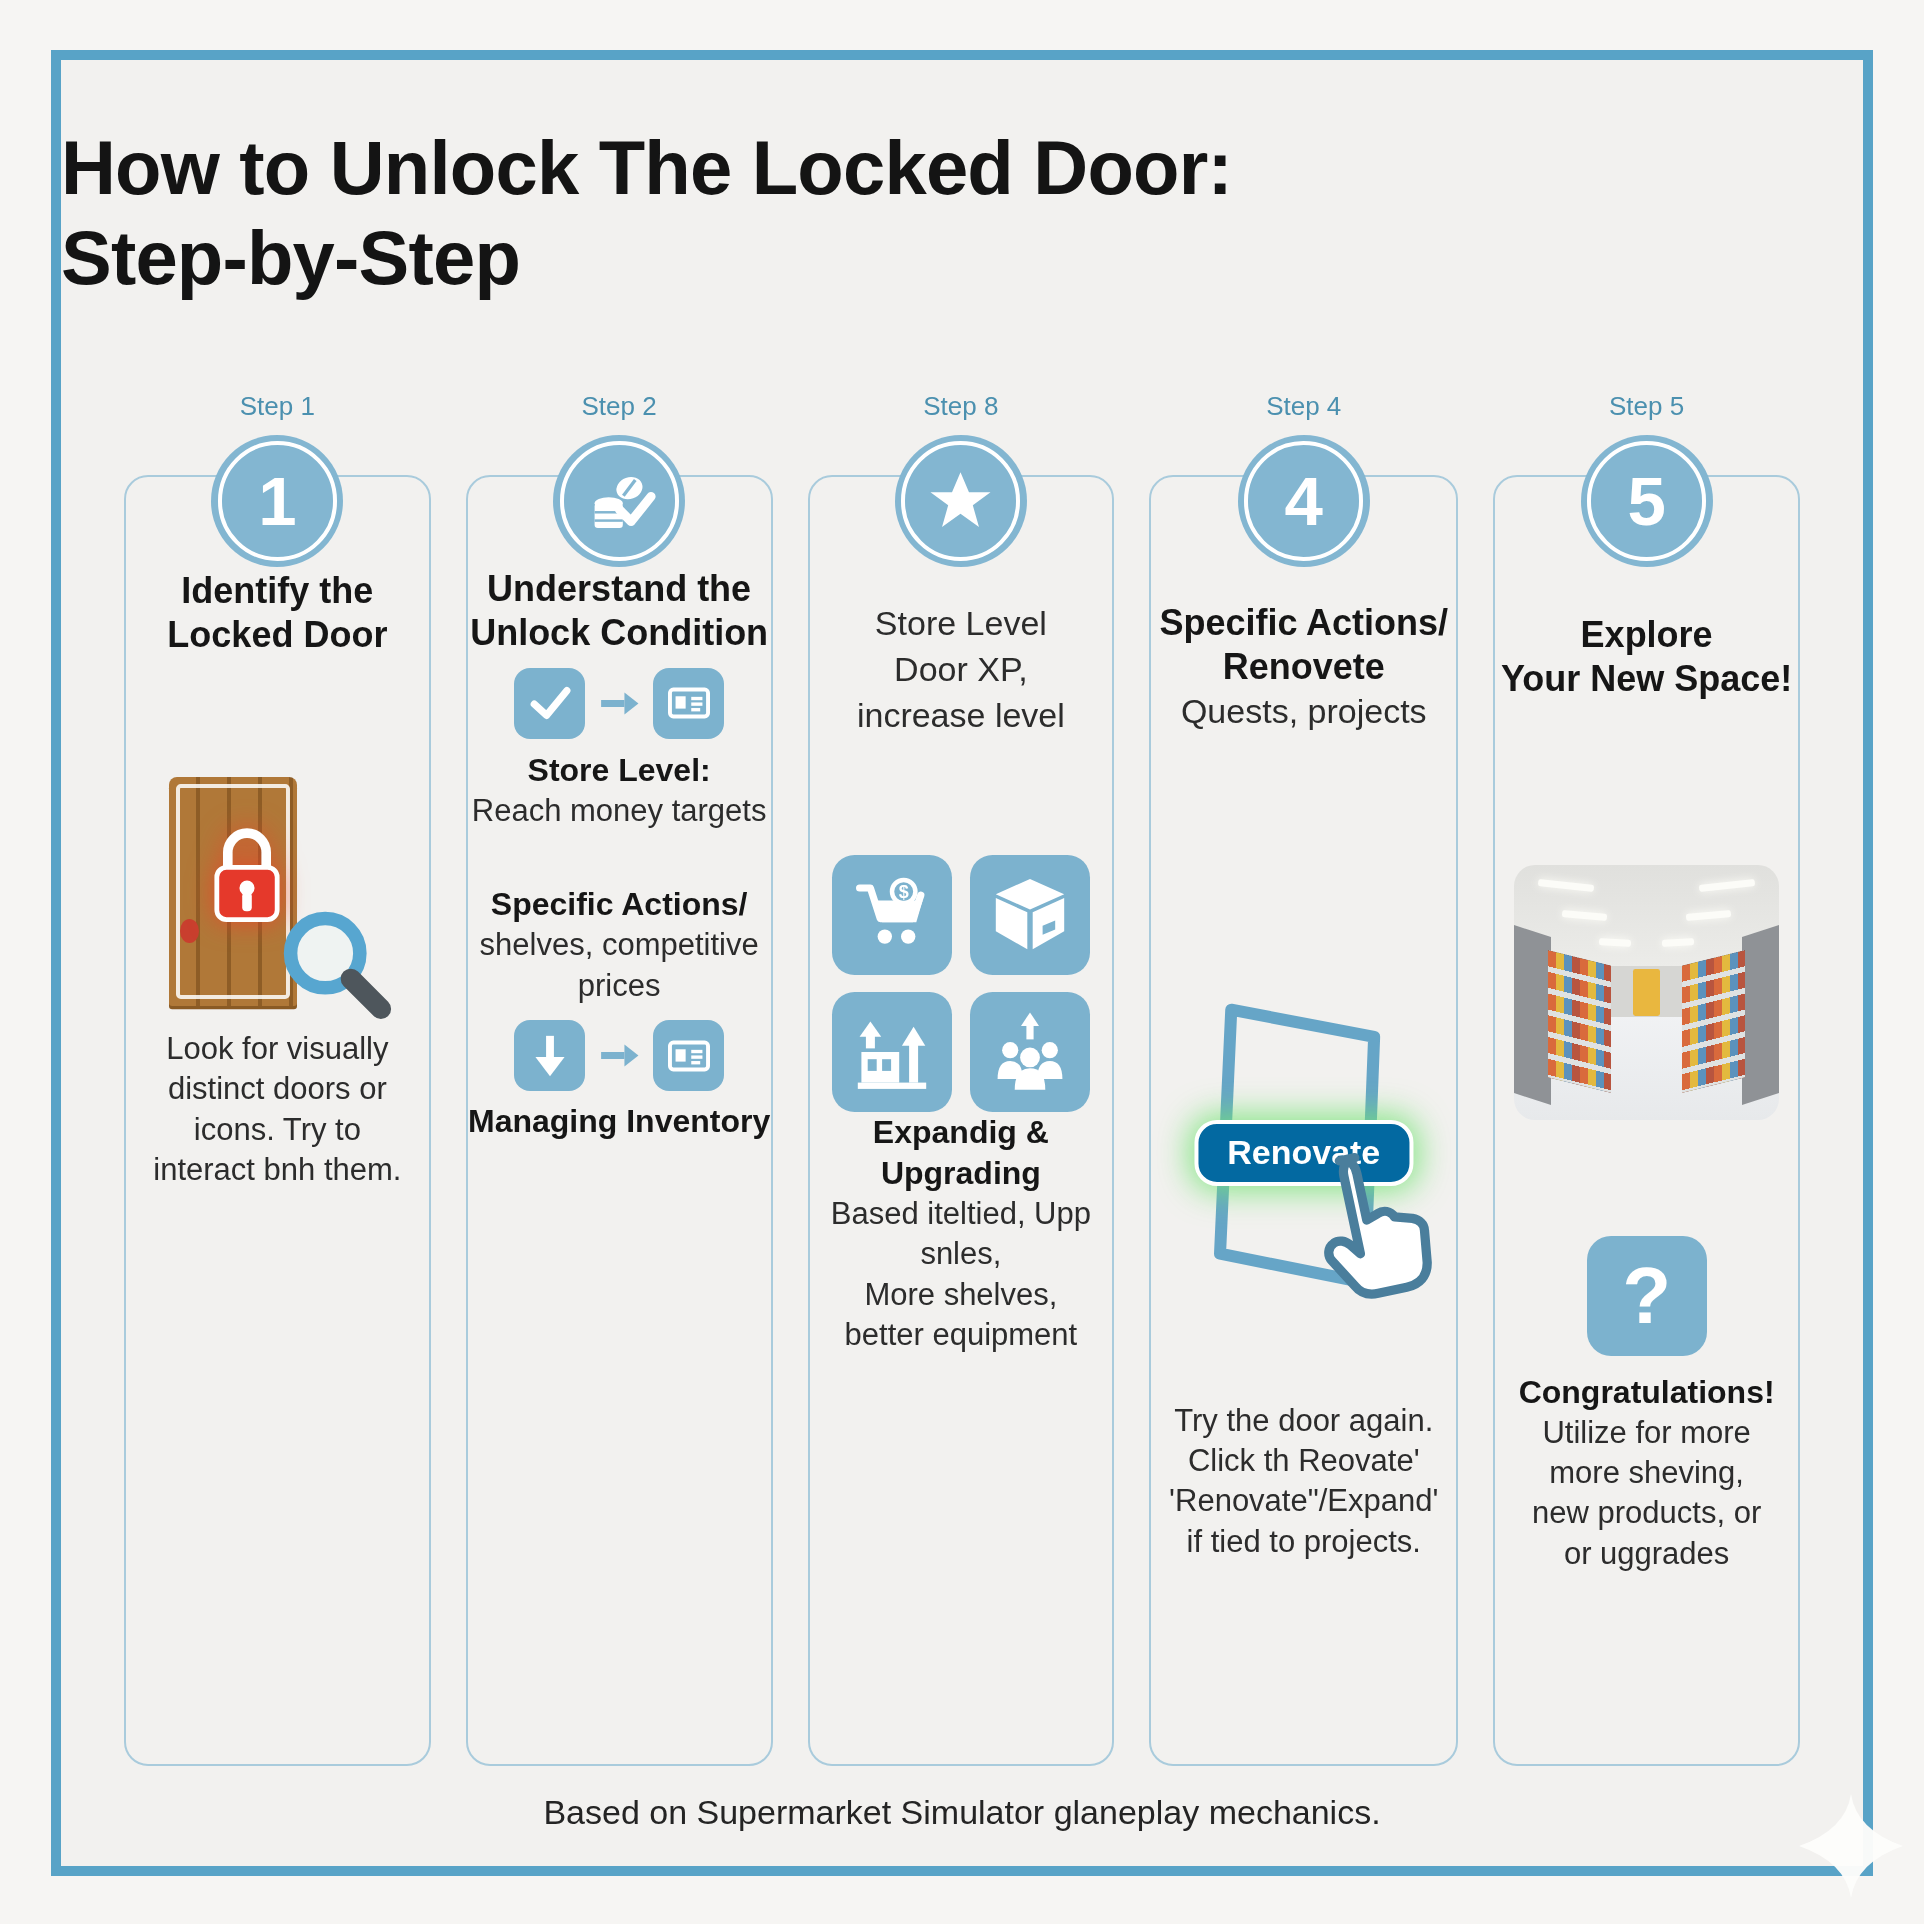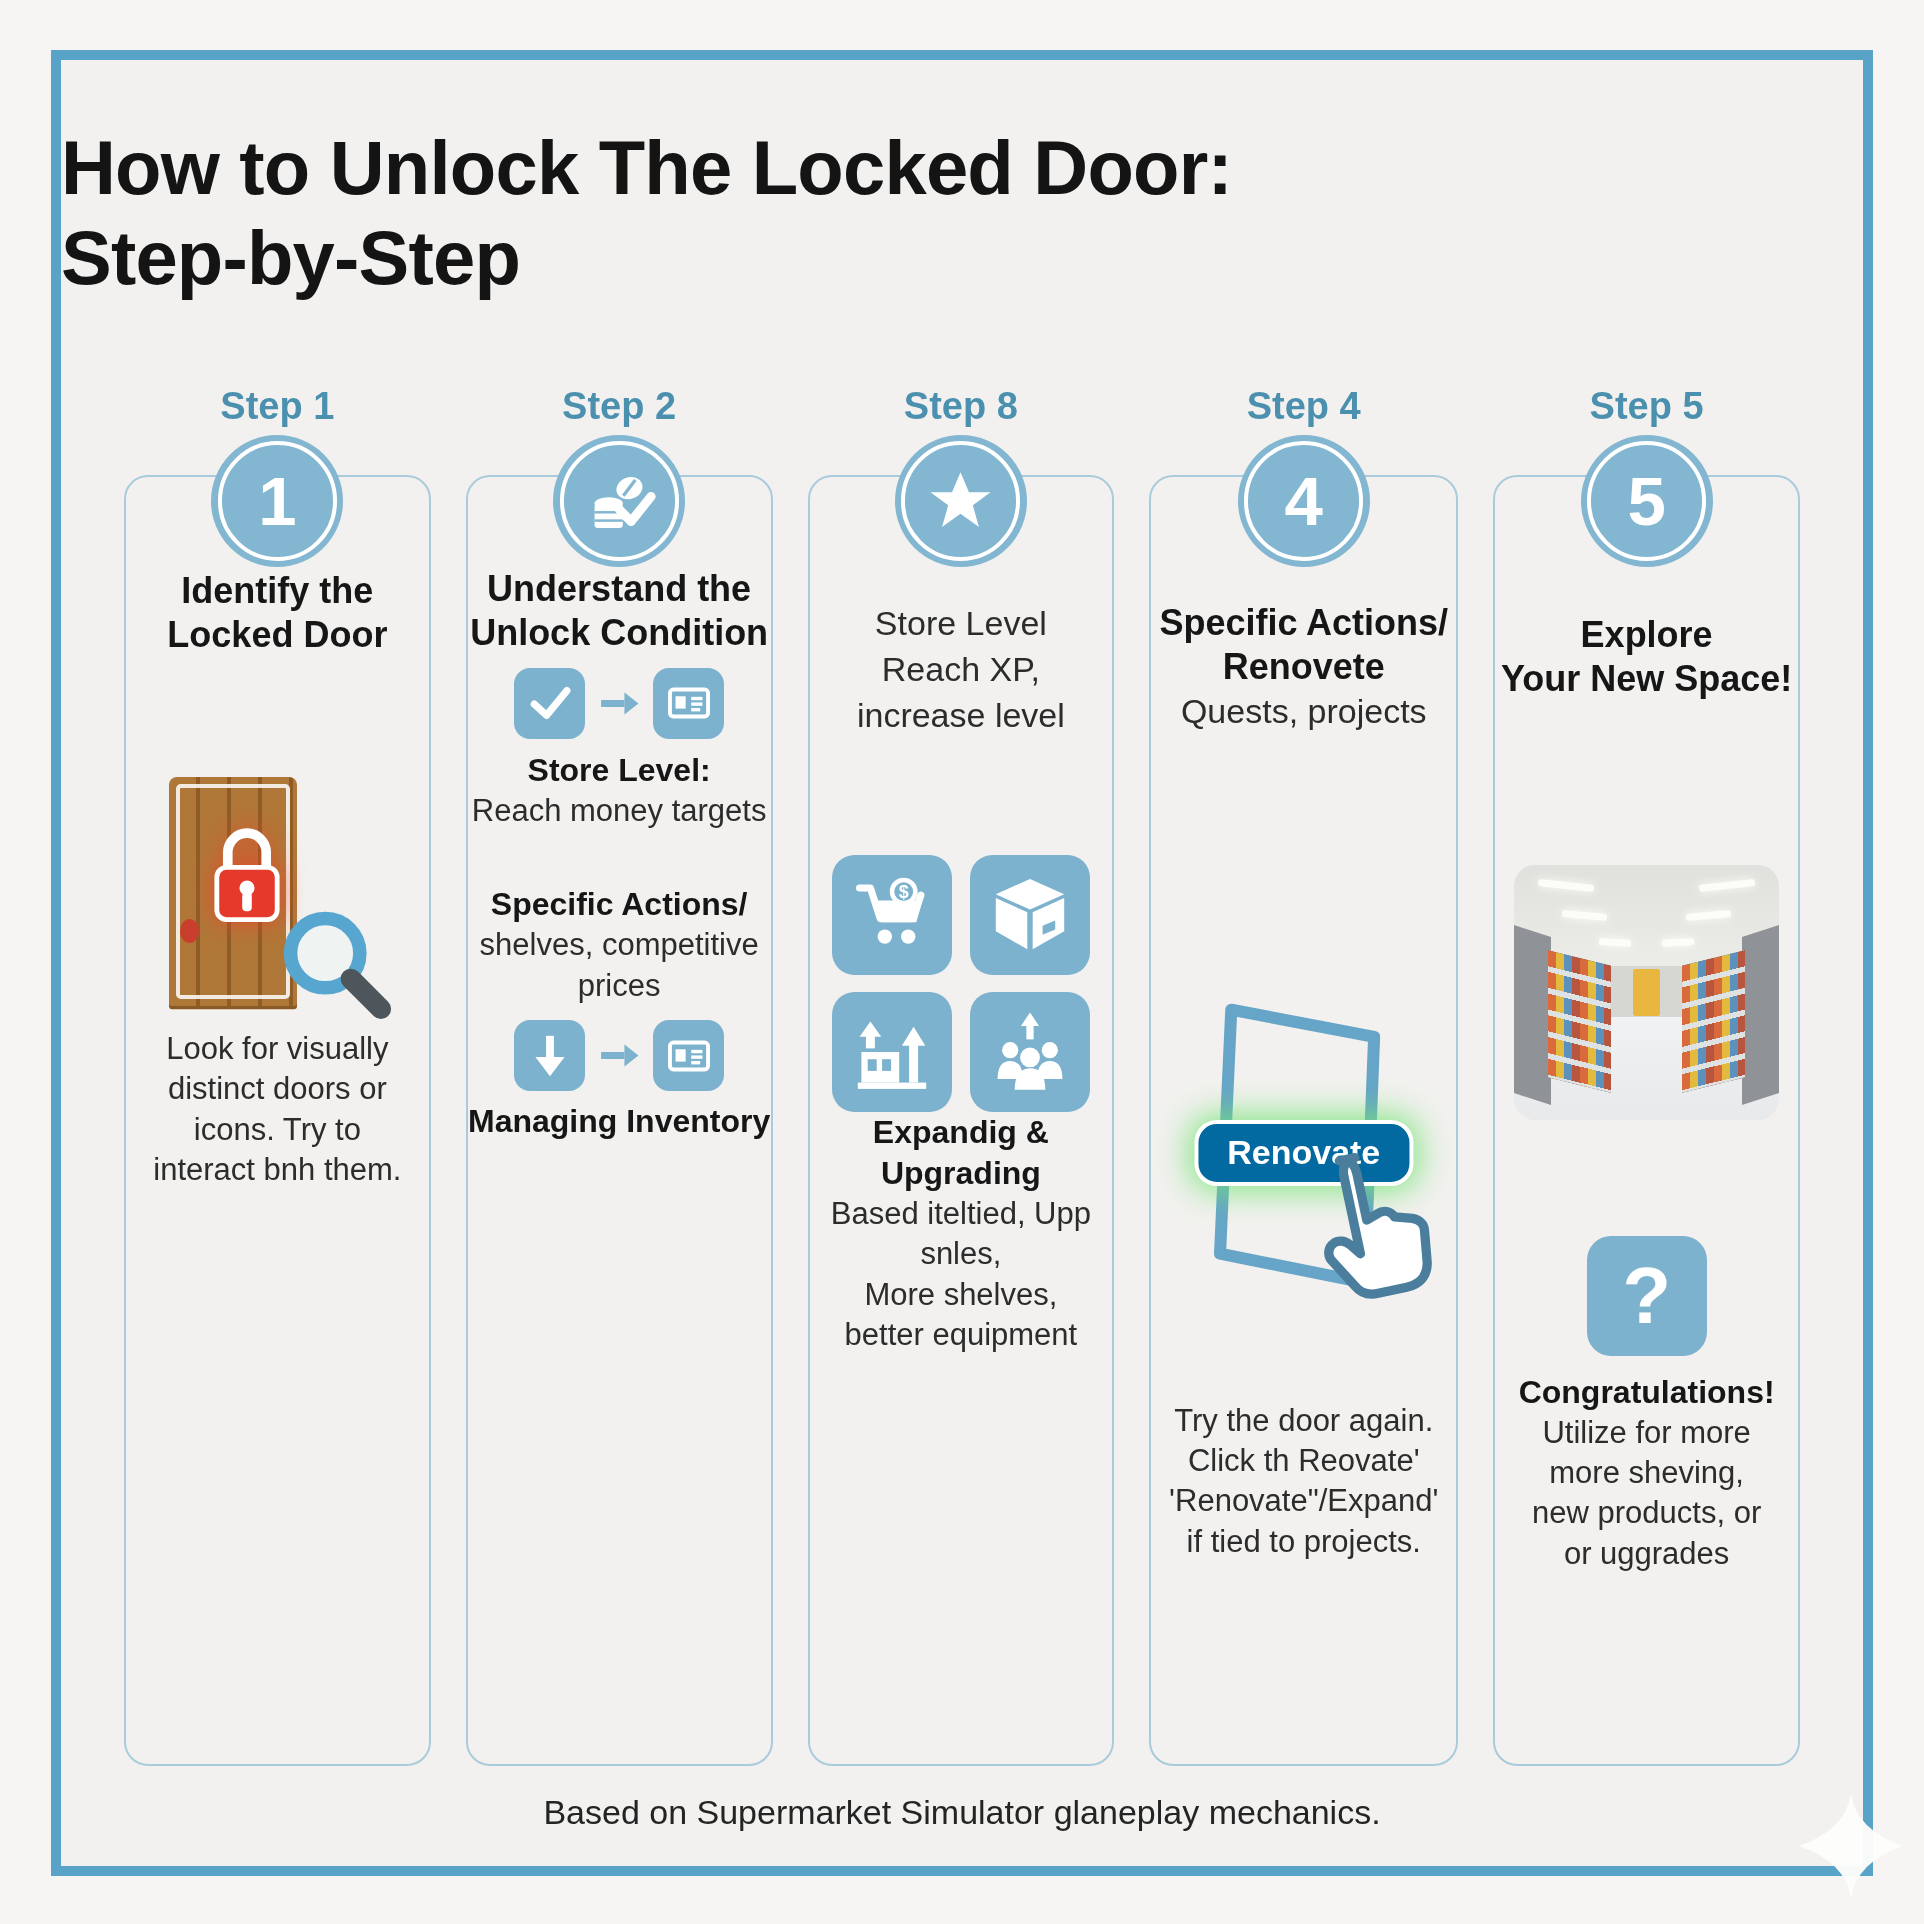--- a/index.html
+++ b/index.html
@@ -15,21 +15,21 @@
   }
   .title{
     margin-top:63px;text-align:left;font-weight:bold;
     font-size:76px;line-height:1.18;letter-spacing:-0.8px;color:#141414;
   }
   .steps{
     position:absolute;left:63px;right:63px;top:317px;
     display:flex;justify-content:center;gap:35px;
   }
   .col{width:310px;display:flex;flex-direction:column;align-items:center;position:relative;}
-  .step-label{font-size:38px;font-weight:bold;color:#4b90af;height:58px;display:flex;align-items:center;}
+  .step-label{font-size:26px;font-weight:normal;color:#4b90af;height:58px;display:flex;align-items:center;}
   .circle{
     width:132px;height:132px;border-radius:50%;background:#83b6d1;
     display:flex;align-items:center;justify-content:center;
     position:relative;z-index:2;margin-bottom:-92px;
   }
   .circle::before{
     content:"";position:absolute;inset:6.4px;border:4px solid #fff;border-radius:50%;
   }
   .circle .num{font-size:69px;font-weight:bold;color:#fff;}
   .card{
@@ -218,21 +218,21 @@
     <div class="col">
       <div class="step-label">Step 8</div>
       <div class="circle">
         <svg width="77" height="77" viewBox="0 0 100 100">
           <polygon points="50,12 61,38 89,38 66,55 74,83 50,66 26,83 34,55 11,38 39,38" fill="#fff"></polygon>
         </svg>
       </div>
       <div class="card" style="padding-top:124px;">
         <div class="intro">
           <div>Store Level</div>
-          <div>Reach XP,</div>
+          <div>Door XP,</div>
           <div>increase level</div>
         </div>
         <div class="tile-grid" style="margin-top:116px;">
           <div class="tile-lg">
             <svg width="90" height="90" viewBox="0 0 100 100">
               <path d="M14 20 h12 l11 34 h36 l9 -26" fill="none" stroke="#fff" stroke-width="8" stroke-linecap="round" stroke-linejoin="round"></path>
               <polygon points="34,34 84,34 77,58 39,58" fill="#fff"></polygon>
               <circle cx="42" cy="74" r="8" fill="#fff"></circle>
               <circle cx="68" cy="74" r="8" fill="#fff"></circle>
               <circle cx="63" cy="24" r="13" fill="#7cb2ce" stroke="#fff" stroke-width="5"></circle>

